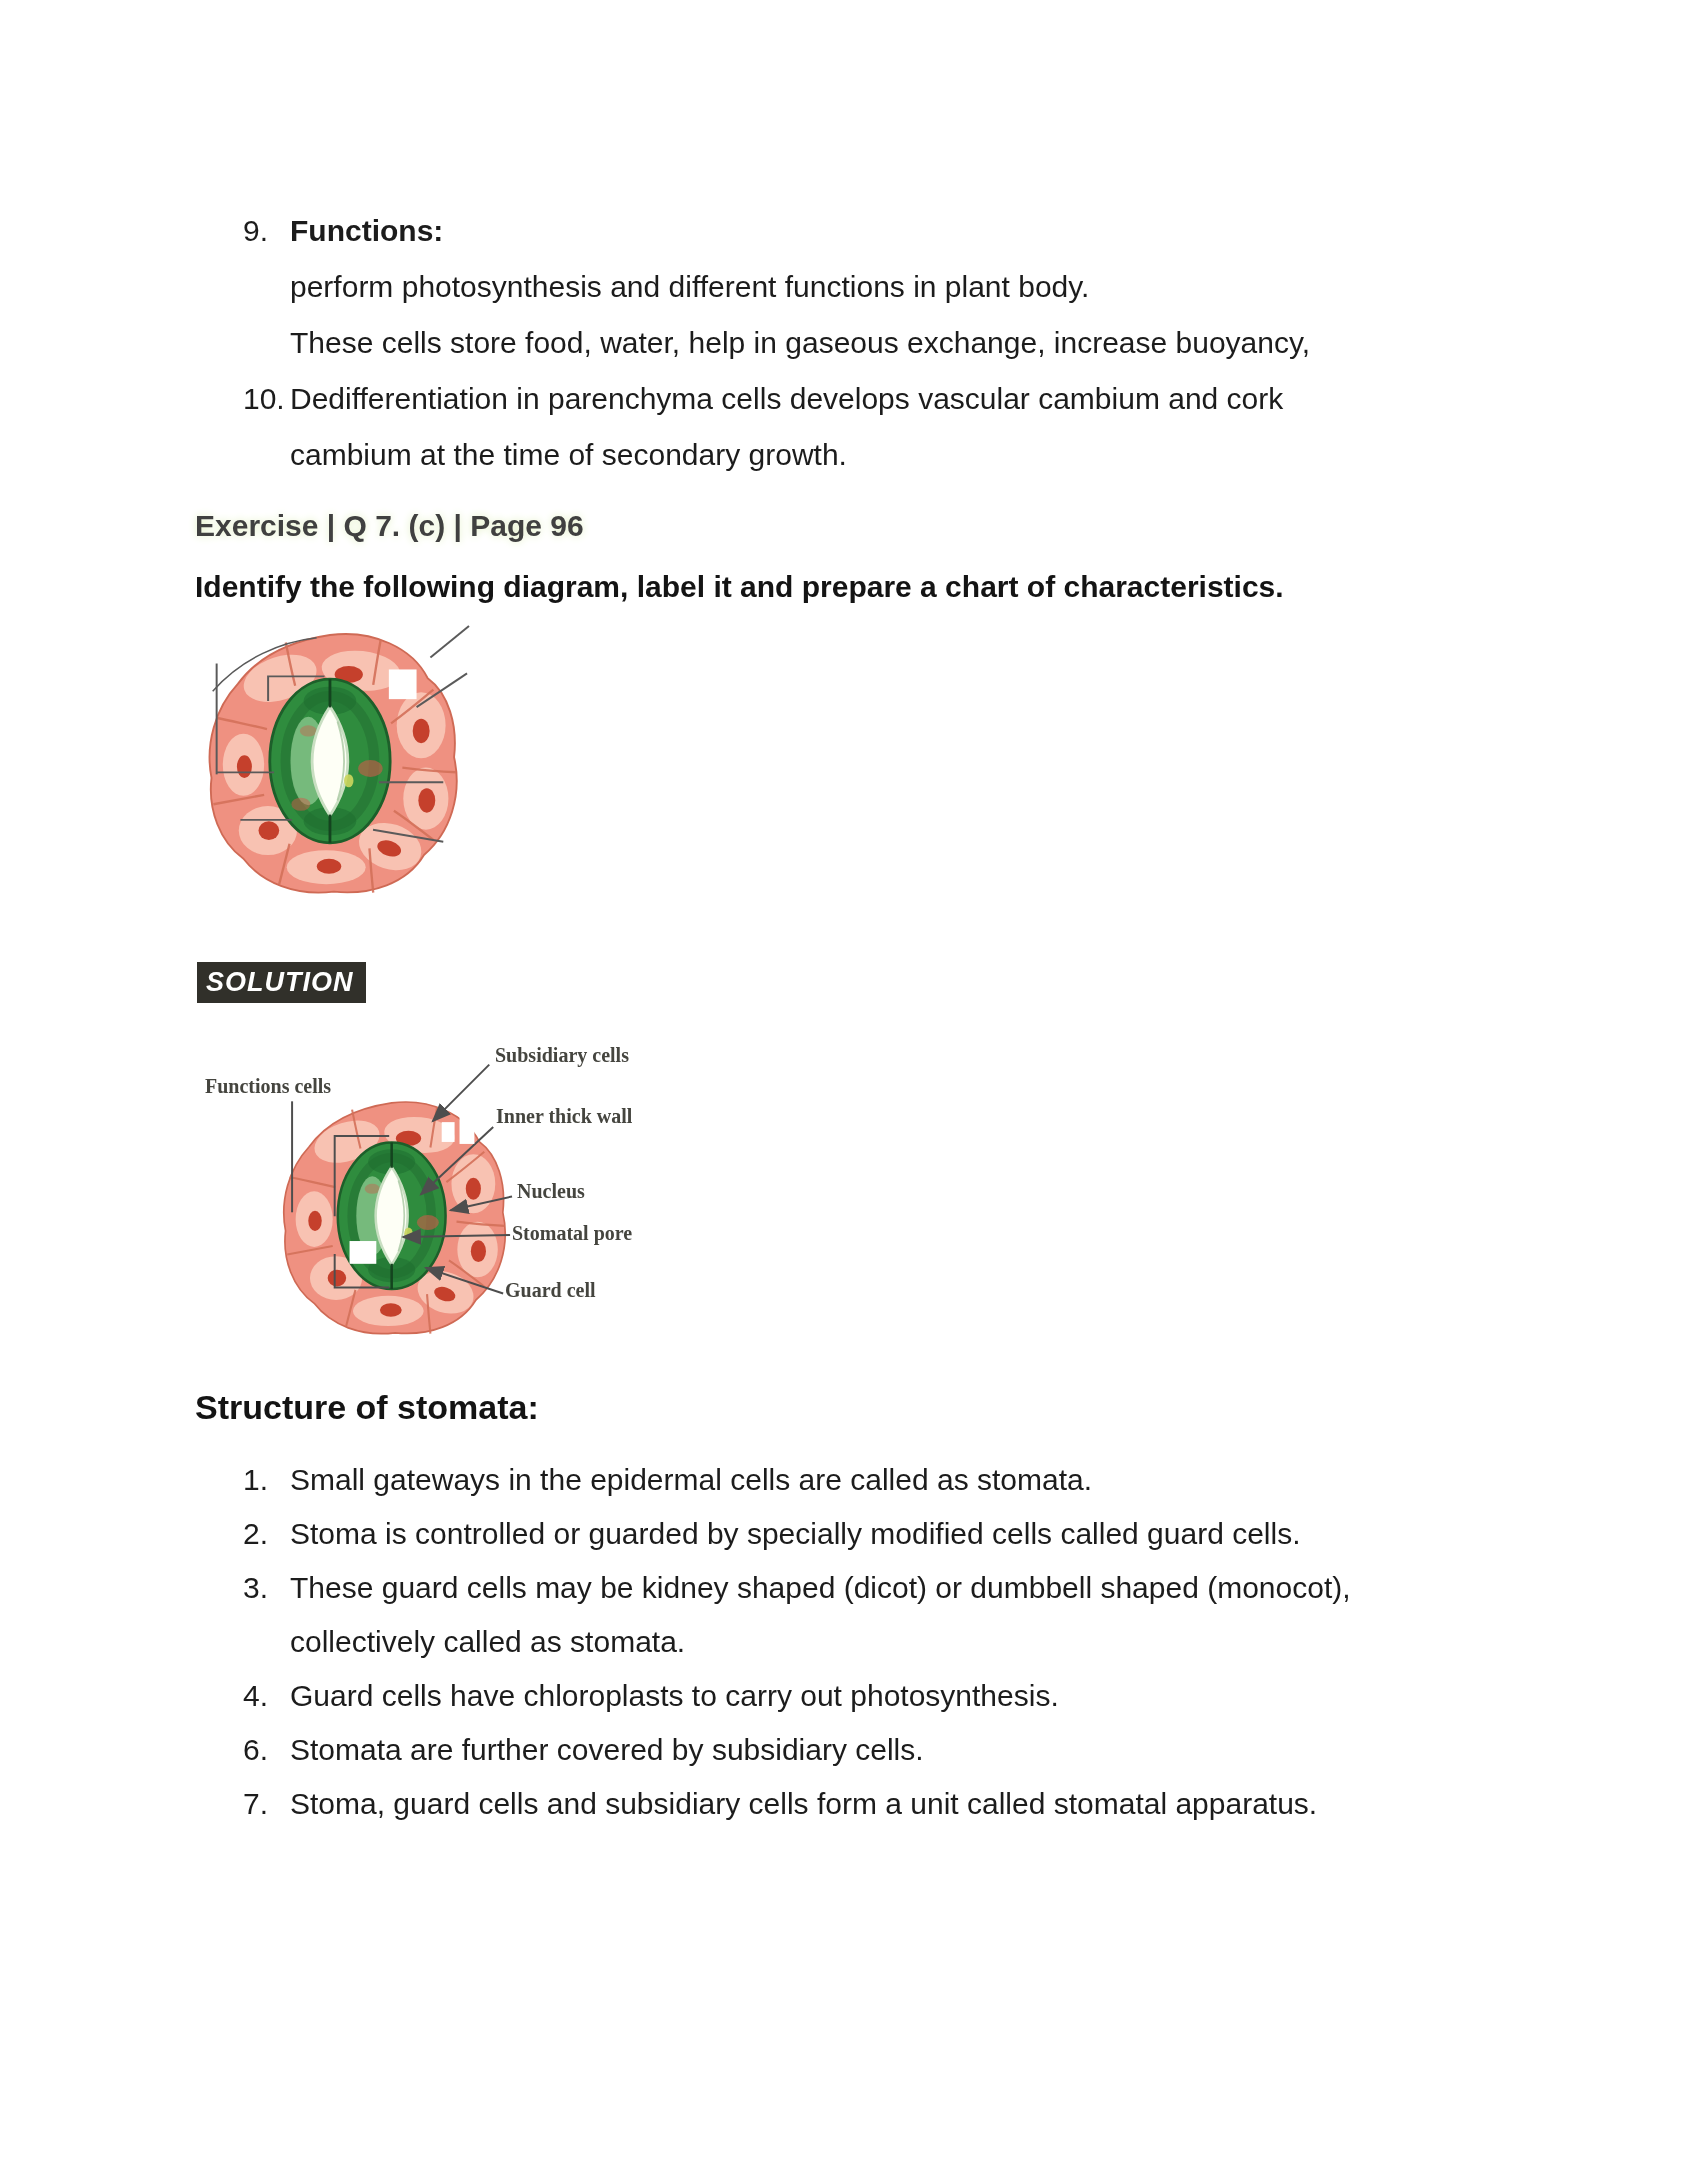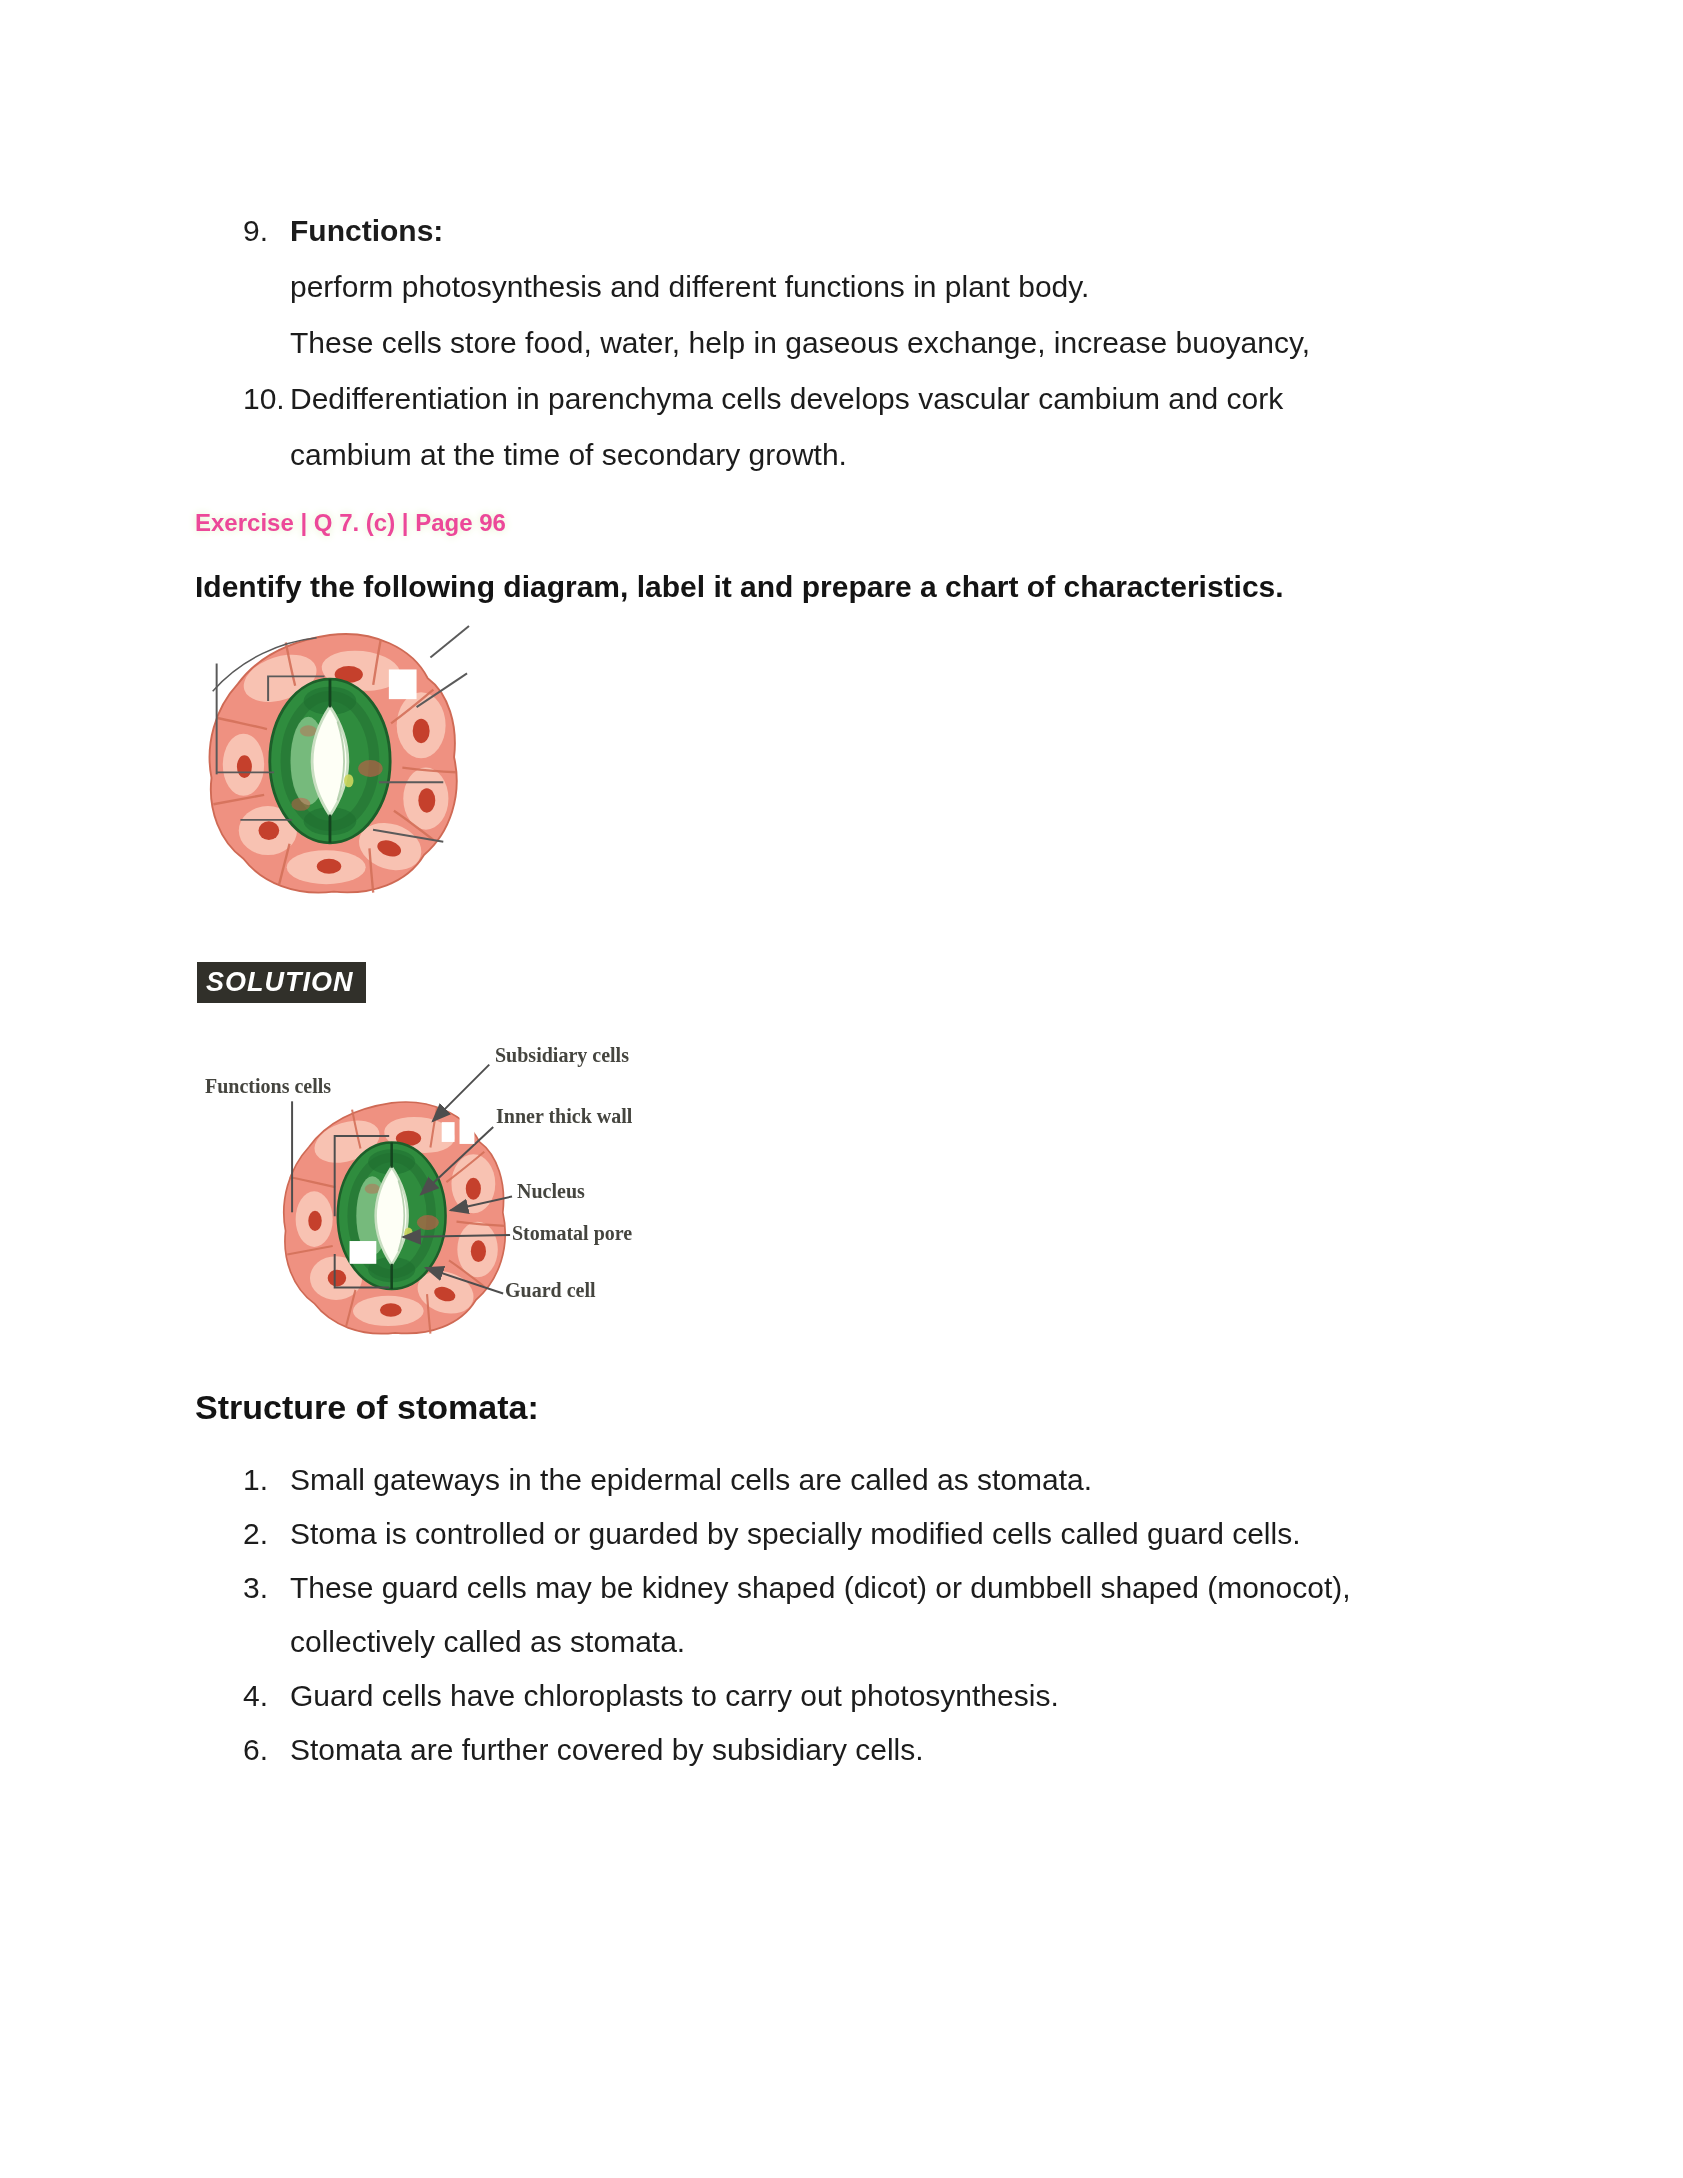--- a/index.html
+++ b/index.html
@@ -4,22 +4,22 @@
 <style>
   html,body{margin:0;padding:0;background:#ffffff;}
   #page{position:relative;width:1586px;height:2178px;background:#ffffff;overflow:hidden;
         font-family:"Liberation Sans", sans-serif;color:#1a1a1a;}
   .textblock{position:absolute;left:243px;font-size:30px;color:#1c1c1c;}
   .line{height:56px;line-height:56px;white-space:nowrap;}
   .line55{height:54px;line-height:54px;white-space:nowrap;}
   .num{display:inline-block;width:47px;}
   .btxt{font-weight:bold;}
   .cont{padding-left:47px;}
-  #exercise-heading{position:absolute;left:195px;top:509px;font-size:24px;font-weight:bold;
-        color:#ec4899;text-shadow:0 0 9px #e2f0c2;white-space:nowrap;}
+  #exercise-heading{position:absolute;left:195px;top:509px;font-size:30px;font-weight:bold;
+        color:#404040;text-shadow:0 0 9px #e2f0c2;white-space:nowrap;}
   #question-text{position:absolute;left:195px;top:570px;font-size:30px;font-weight:bold;
         color:#141414;white-space:nowrap;}
   #structure-heading{position:absolute;left:195px;top:1388px;font-size:34px;font-weight:bold;
         color:#141414;white-space:nowrap;}
   #solution-badge{position:absolute;left:197px;top:962px;width:169px;height:41px;
         background:#31302a;color:#ffffff;font-style:italic;font-weight:bold;font-size:27px;
         line-height:41px;padding-left:9px;box-sizing:border-box;letter-spacing:1px;}
   #diagram1{position:absolute;left:183px;top:616px;width:287px;height:289px;}
   #diagram2{position:absolute;left:193px;top:1018px;width:540px;height:345px;}
   .dlabel{position:absolute;font-family:"Liberation Serif", serif;font-size:20px;
@@ -164,16 +164,19 @@
     <div class="line55">
       <span class="num">3.</span><span>These guard cells may be kidney shaped (dicot) or dumbbell shaped (monocot),</span>
     </div>
     <div class="line55 cont">collectively called as stomata.</div>
     <div class="line55">
       <span class="num">4.</span><span>Guard cells have chloroplasts to carry out photosynthesis.</span>
     </div>
     <div class="line55">
       <span class="num">6.</span><span>Stomata are further covered by subsidiary cells.</span>
     </div>
+    <div class="line55">
+      <span class="num">7.</span><span>Stoma, guard cells and subsidiary cells form a unit called stomatal apparatus.</span>
+    </div>
   </div>
 
 </div>
 
 
 </body></html>

